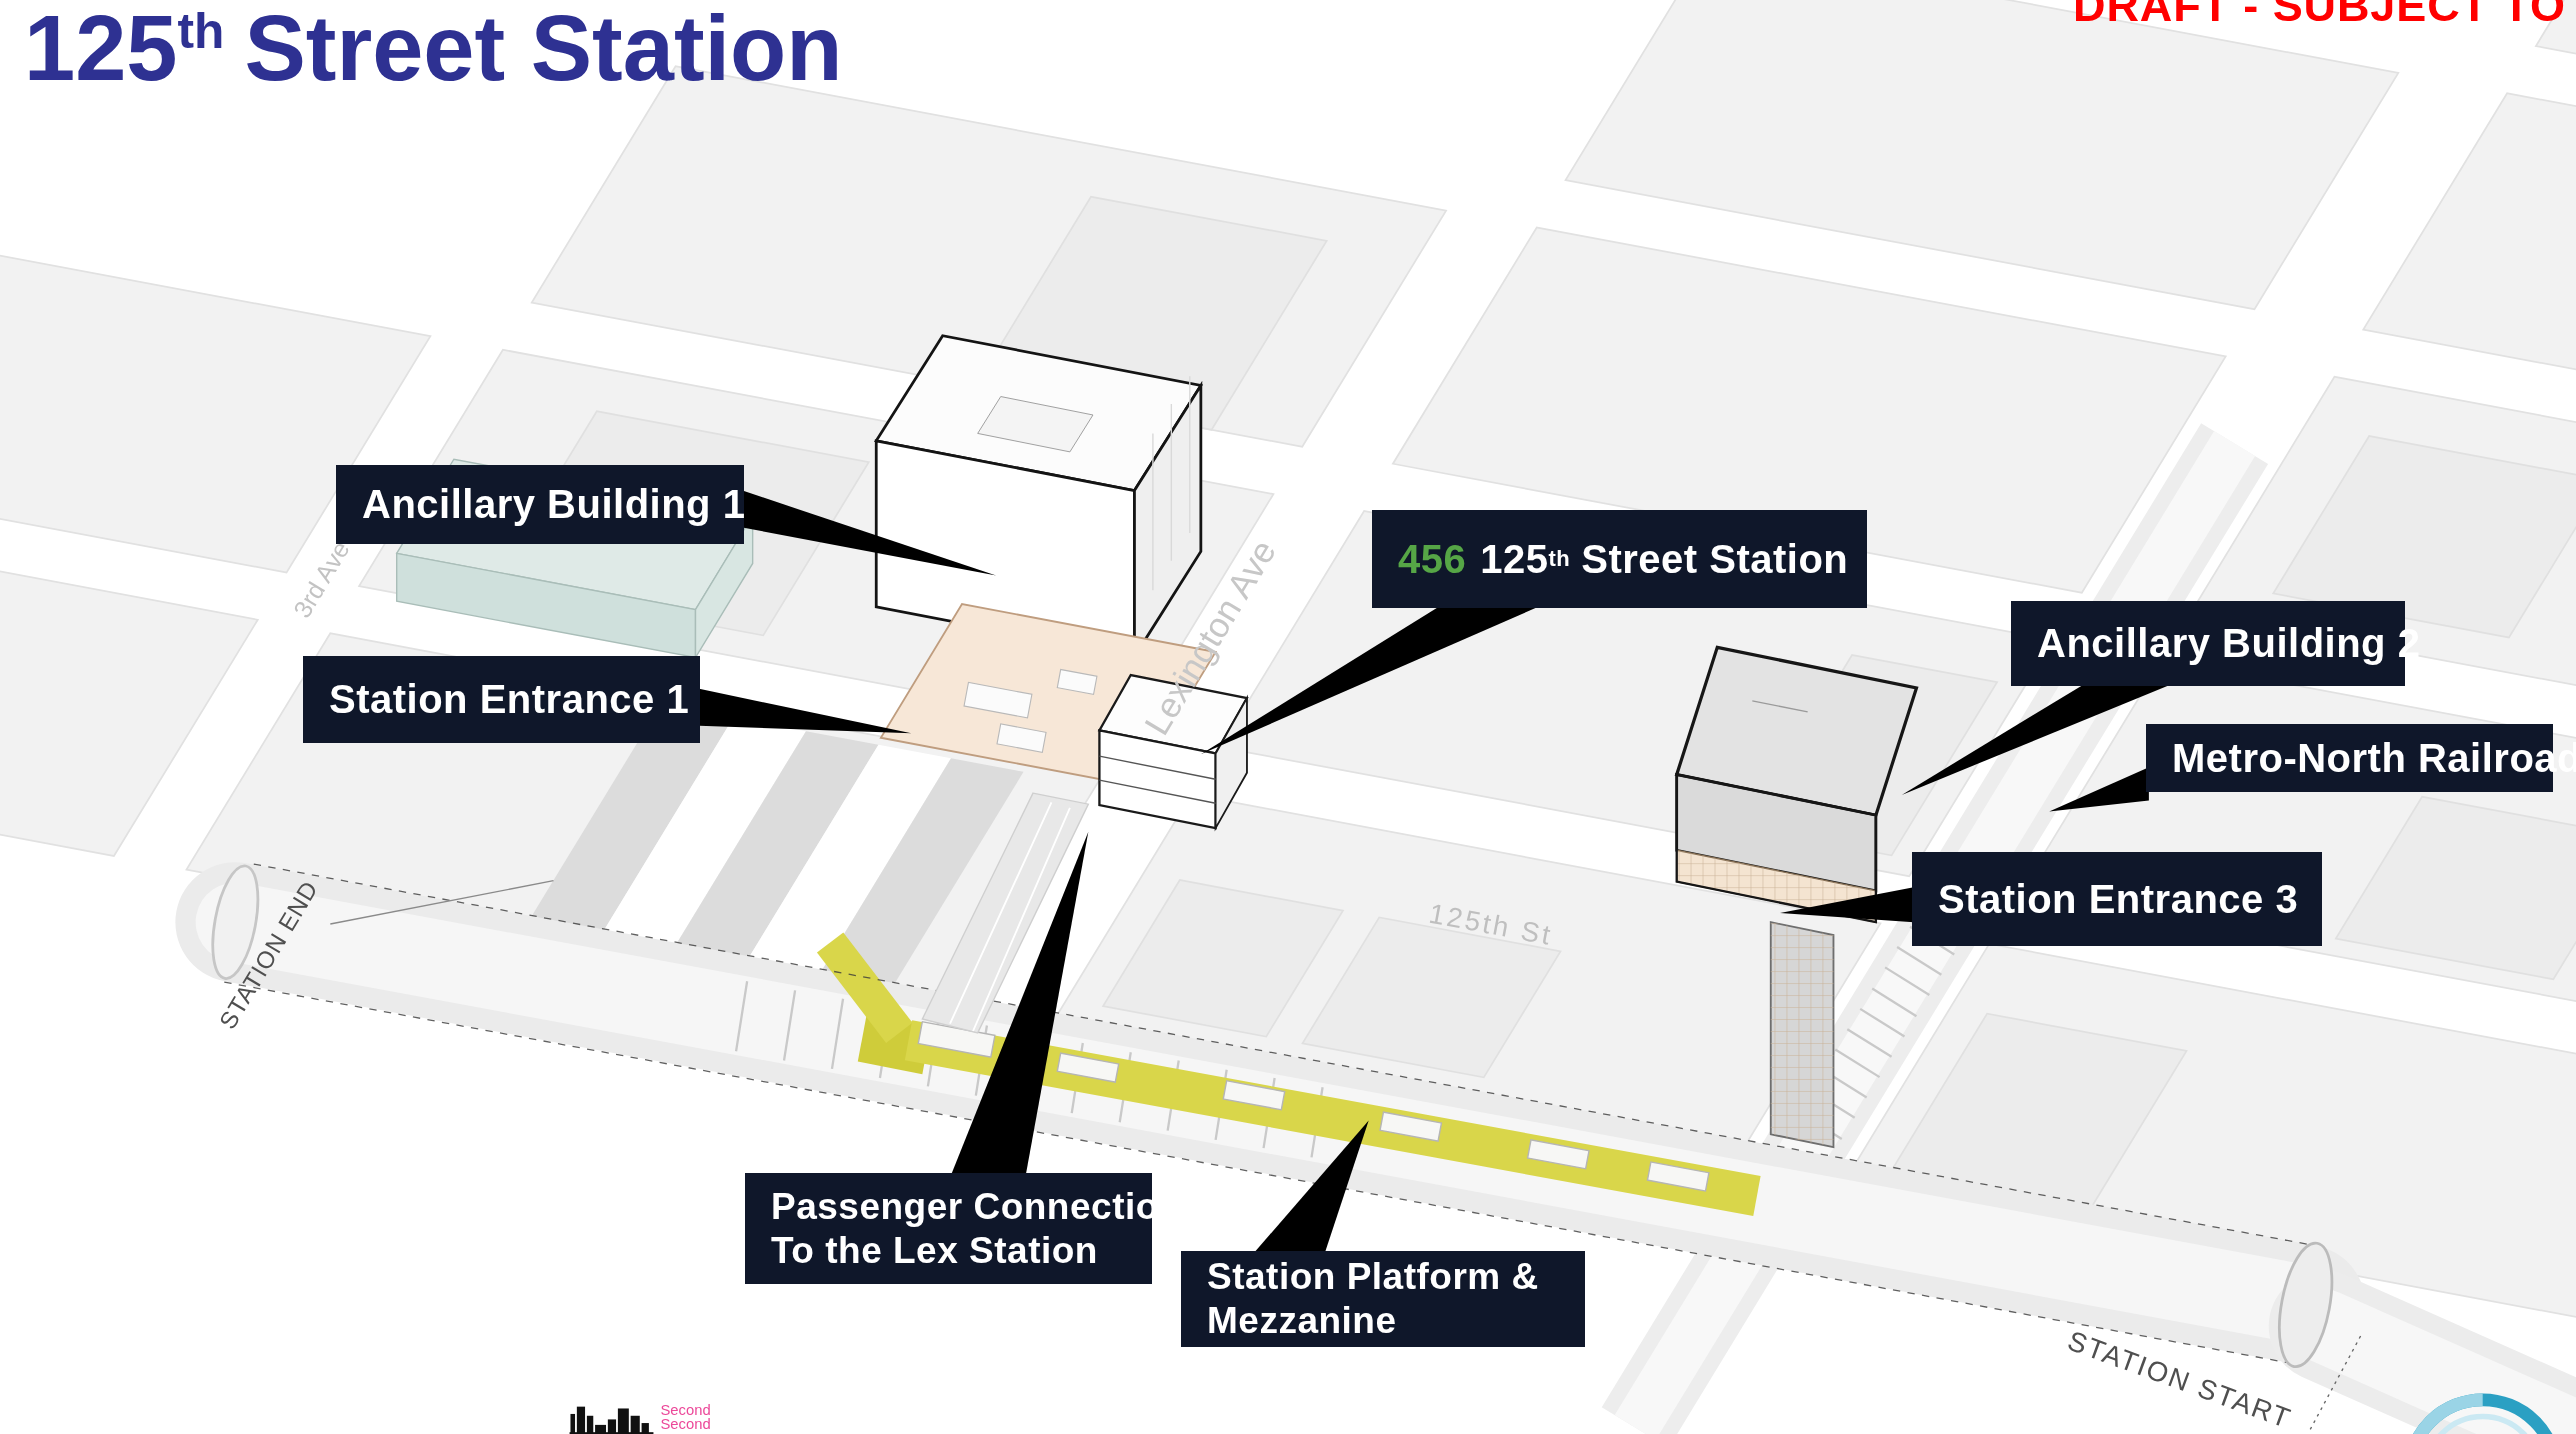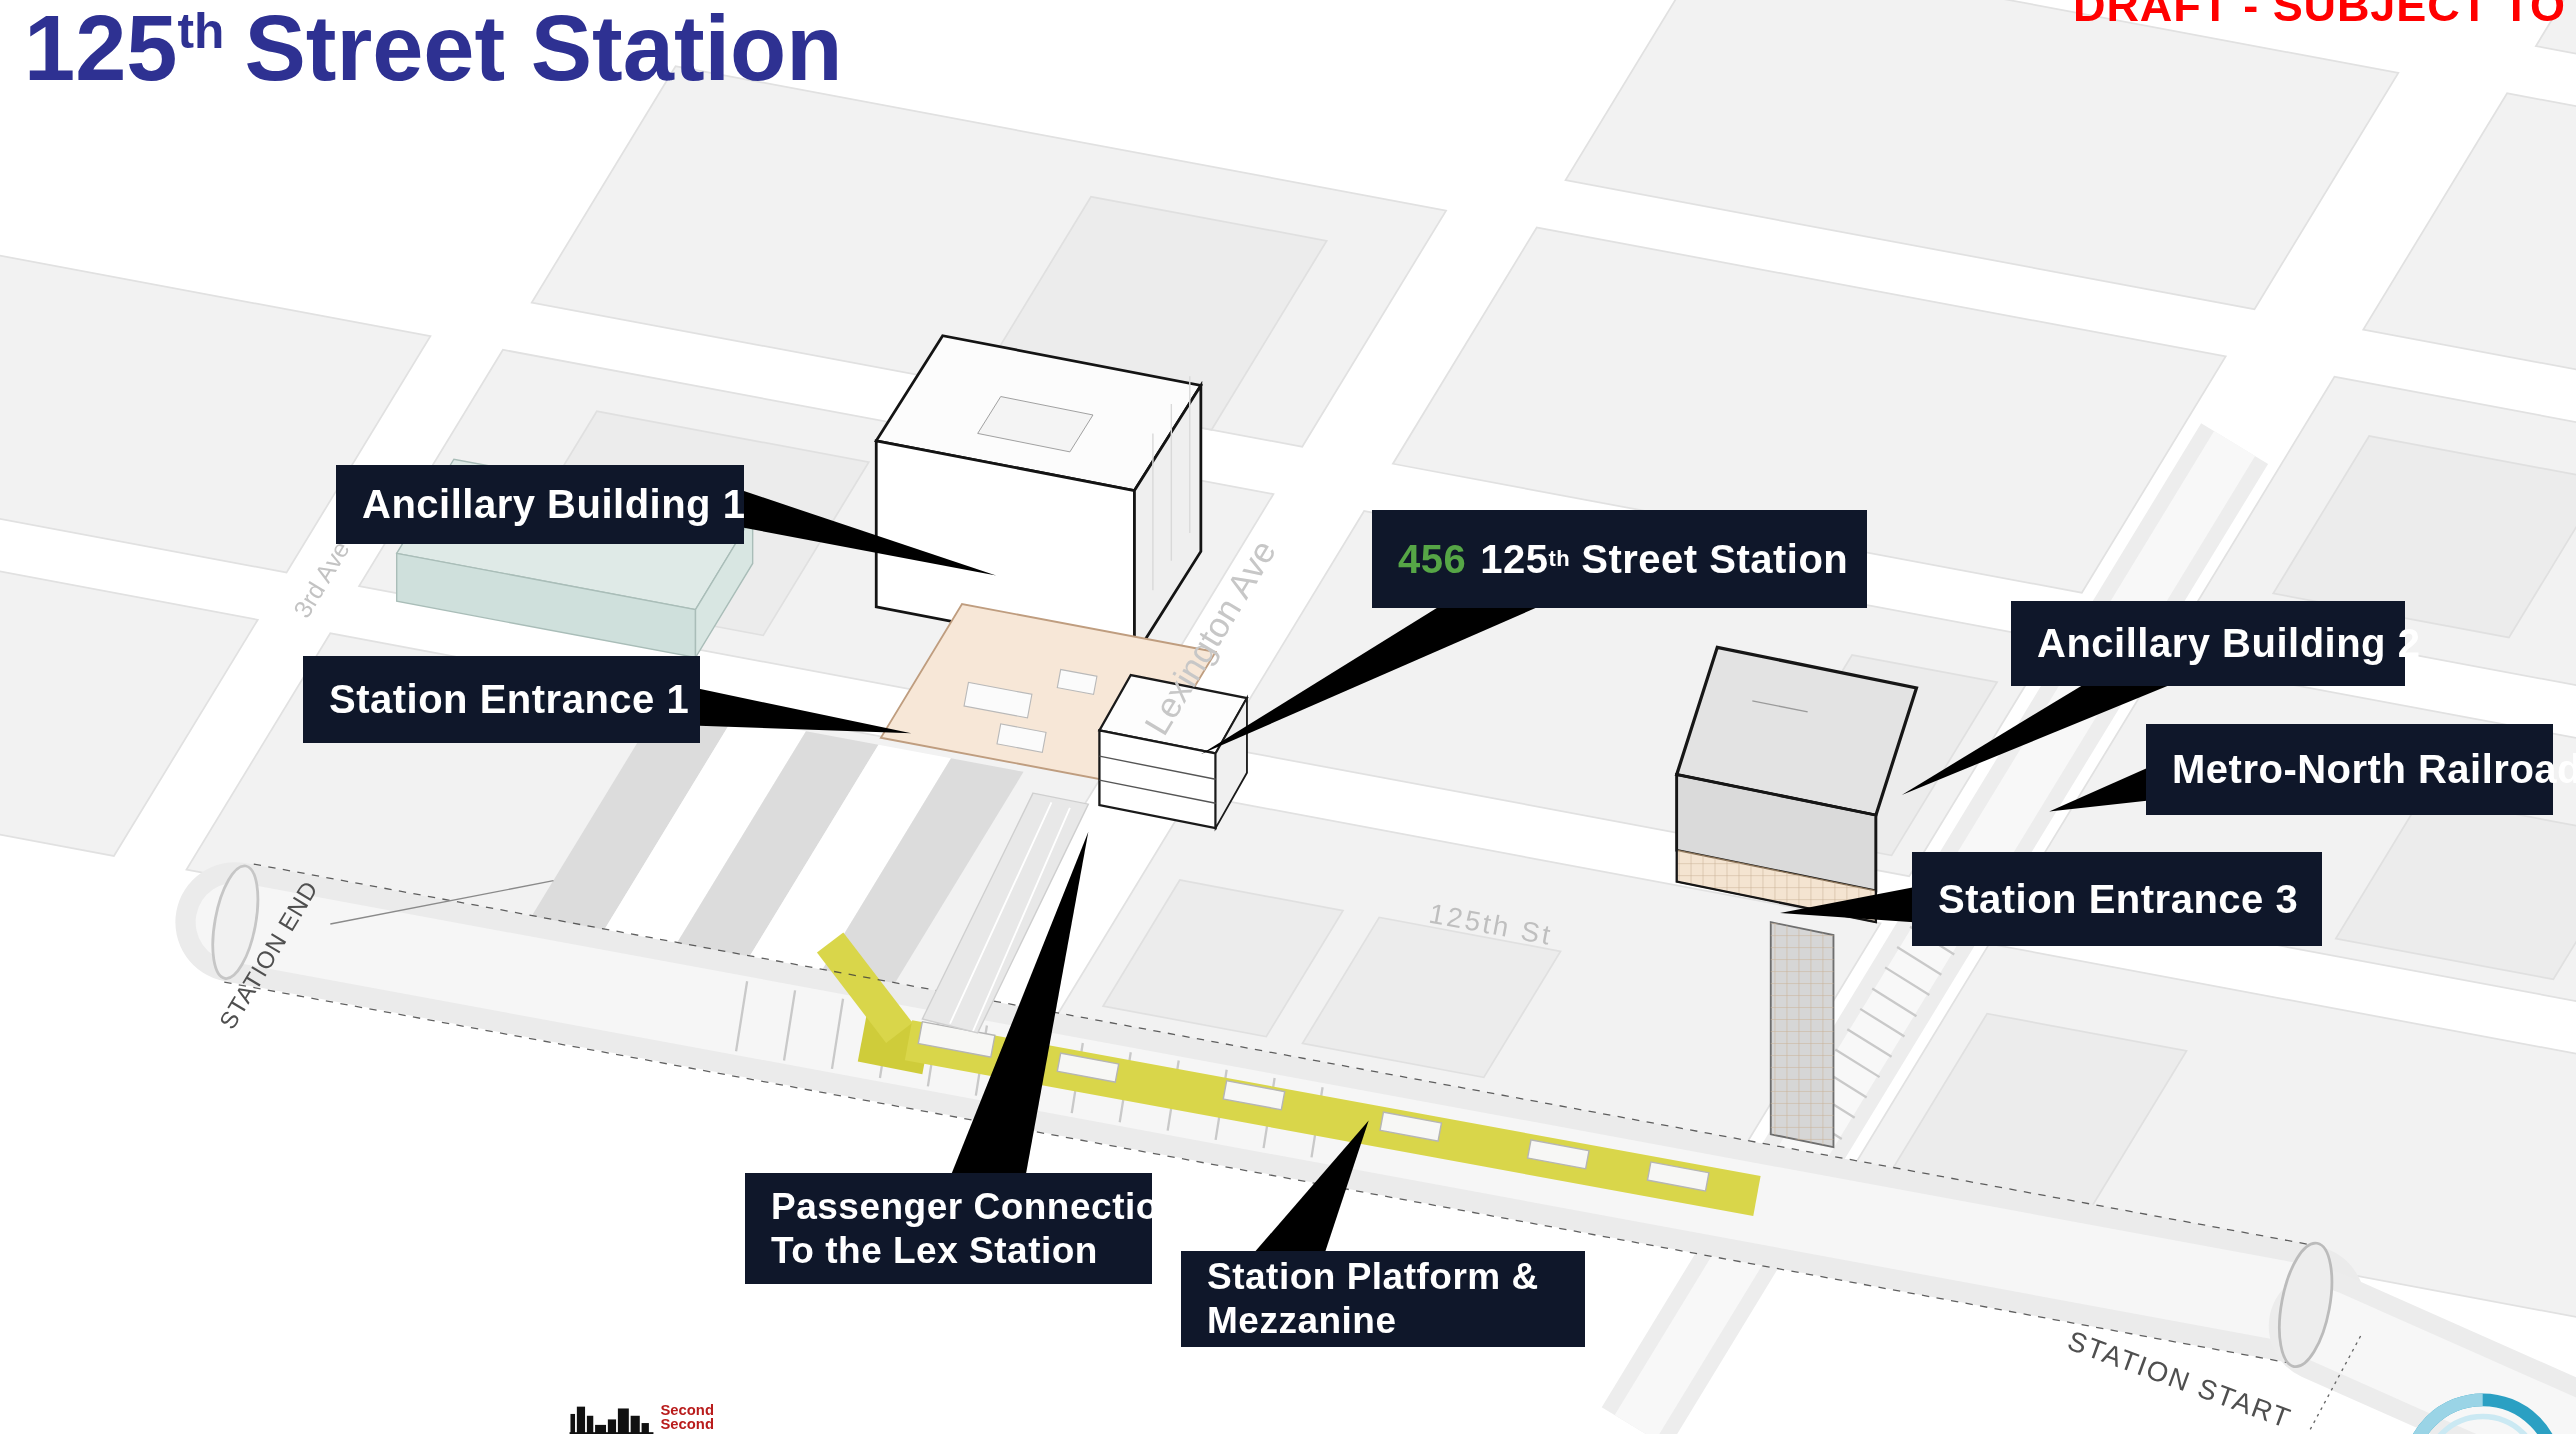--- a/index.html
+++ b/index.html
@@ -18,21 +18,21 @@
   .callout{position:absolute;z-index:3;background:#0f172a;color:#ffffff;font-weight:bold;
            display:flex;align-items:center;box-sizing:border-box;padding-left:26px;
            font-size:40px;letter-spacing:0.5px;white-space:nowrap;}
   .callout sup{font-size:55%;vertical-align:super;}
   .callout .badge{color:#56A646;margin-right:14px;}
   .callout .rest{margin-left:11px;}
   .callout.two{flex-direction:column;align-items:flex-start;justify-content:center;
                font-size:37px;line-height:1.18;}
 
   .sas-logo{position:absolute;left:569px;top:1403px;z-index:3;display:flex;gap:6.5px;align-items:flex-start;}
-  .sas-text{font-size:14.8px;font-weight:bold;line-height:.95;color:#b91c1c;}
+  .sas-text{font-size:14.8px;font-weight:normal;line-height:.95;color:#ec4899;}
 </style>
 </head>
 <body>
 
 <div class="slide">
 
   <svg class="scene" width="2576" height="1434" viewBox="0 0 2793 1555">
     <defs>
       <pattern id="grid" width="13" height="13" patternUnits="userSpaceOnUse">
         <path d="M13,0 H0 V13" fill="none" stroke="#c9b196" stroke-width="1.2"></path>
@@ -205,21 +205,21 @@
     <span class="badge">456</span>
       <span>125</span>
       <sup>th</sup>
       <span class="rest">Street Station</span>
   </div>
 
   <div class="callout" style="left:2011px;top:601px;width:394px;height:85px;">
     <span>Ancillary Building 2</span>
   </div>
 
-  <div class="callout" style="left:2146px;top:724px;width:407px;height:91px;">
+  <div class="callout" style="left:2146px;top:724px;width:407px;height:68px;">
     <span>Metro-North Railroad</span>
   </div>
 
   <div class="callout" style="left:1912px;top:852px;width:410px;height:94px;">
     <span>Station Entrance 3</span>
   </div>
 
   <div class="callout two" style="left:1181px;top:1251px;width:404px;height:96px;">
     <span>Station Platform &amp;</span>
     <span>Mezzanine</span>

